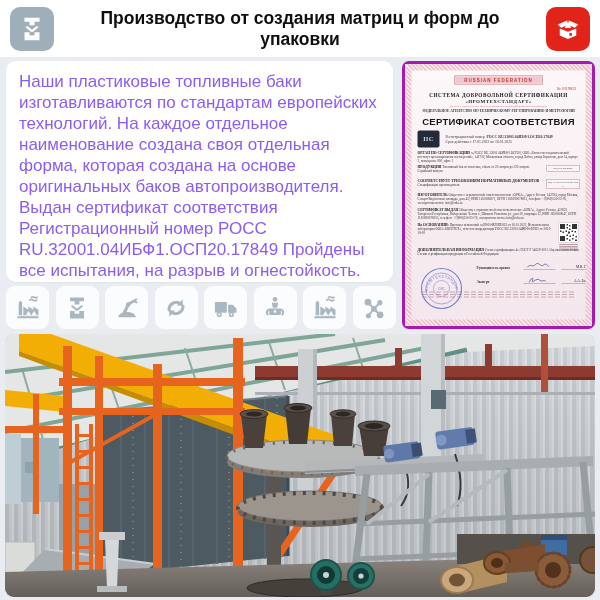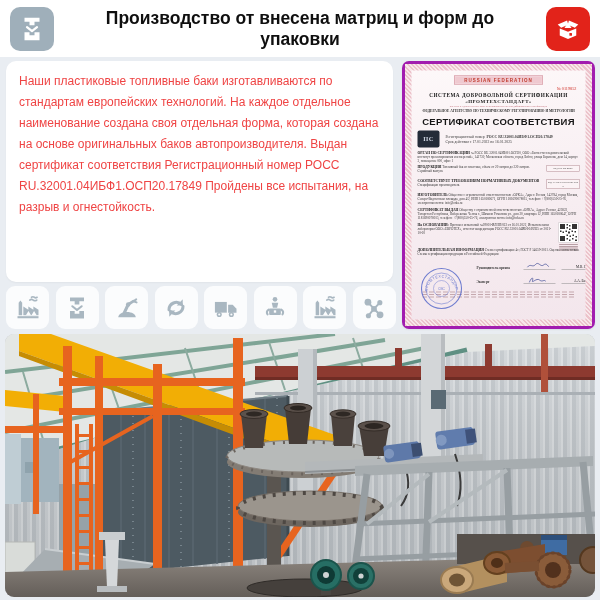--- a/index.html
+++ b/index.html
@@ -7,21 +7,21 @@
 
   
   .header{position:absolute;left:0;top:0;width:600px;height:57px;background:#ffffff;display:flex;align-items:center;justify-content:center;}
   .hicon{position:absolute;top:7px;width:44px;height:44px;border-radius:10px;display:flex;align-items:center;justify-content:center;}
   .hicon.left{left:10px;background:#9fafba;}
   .hicon.right{right:10px;background:#e2231a;}
   .title{font-size:17.5px;line-height:21px;font-weight:bold;color:#0f0f0f;text-align:center;max-width:430px;}
 
   
   .text-card{position:absolute;left:6px;top:61px;width:387px;height:221px;background:#fff;border-radius:10px;box-sizing:border-box;padding:10px 13px;box-shadow:0 1px 2px rgba(0,0,0,.04);}
-  .text-card p{margin:0;font-size:12px;line-height:21px;color:#ef4444;}
+  .text-card p{margin:0;font-size:17px;line-height:21px;color:#8b5cf6;}
 
   
   .icon-row{position:absolute;left:6px;top:286px;width:390px;display:flex;justify-content:space-between;}
   .tile{width:43px;height:43px;background:#fbfcfd;border-radius:9px;display:flex;align-items:center;justify-content:center;}
 
   
   .cert-card{position:absolute;left:402px;top:61px;width:193px;height:268px;border-radius:7px;background:#a21caf;overflow:hidden;box-shadow:0 1px 2px rgba(0,0,0,.06);}
   .cert-scale{position:absolute;left:3px;top:3px;width:374px;height:524px;transform:scale(.5);transform-origin:0 0;}
   .cert-frame{width:374px;height:524px;box-sizing:border-box;padding:13px;background:repeating-linear-gradient(45deg,#ecc3cb 0 3px,#f8e7ea 3px 6px);}
   .cert-paper{width:100%;height:100%;box-sizing:border-box;background:linear-gradient(175deg,#fdf8f9 0%,#f7edf1 55%,#f3e6ec 100%);padding:8px 12px;position:relative;font-family:"Liberation Serif",serif;color:#3a3a3a;overflow:hidden;}
@@ -61,21 +61,21 @@
 <body>
 
 <div class="header">
   <div class="hicon left">
     <svg width="30" height="30" viewBox="0 0 24 24">
       <path fill="#fff" d="M6 3h12v3.2h-4V9h-4V6.2H6z"></path>
       <path fill="none" stroke="#fff" stroke-width="1.8" stroke-linecap="round" stroke-linejoin="round" d="M8 10.5l4 3.2 4-3.2"></path>
       <path fill="#fff" d="M6 21v-6.5h4V17h4v-2.5h4V21z"></path>
     </svg>
   </div>
-  <div class="title">Производство от внесена матриц и форм до упаковки</div>
+  <div class="title">Производство от создания матриц и форм до упаковки</div>
   <div class="hicon right">
     <svg width="30" height="30" viewBox="0 0 24 24">
       <path fill="#fff" d="M11.3 5.2L3.8 8.3l2.7 2.6 5.6-2.4z"></path>
       <path fill="#fff" d="M12.7 5.2l7.5 3.1-2.7 2.6-5.6-2.4z"></path>
       <path fill="#fff" d="M12 6.6l2.8 4.6H9.2z"></path>
       <path fill="#fff" d="M5.4 11.6L12 14.2l6.6-2.6v5.5L12 19.9l-6.6-2.8z"></path>
       <rect x="13.1" y="15.1" width="2.1" height="2.3" rx="0.4" fill="#e2231a"></rect>
     </svg>
   </div>
 </div>

